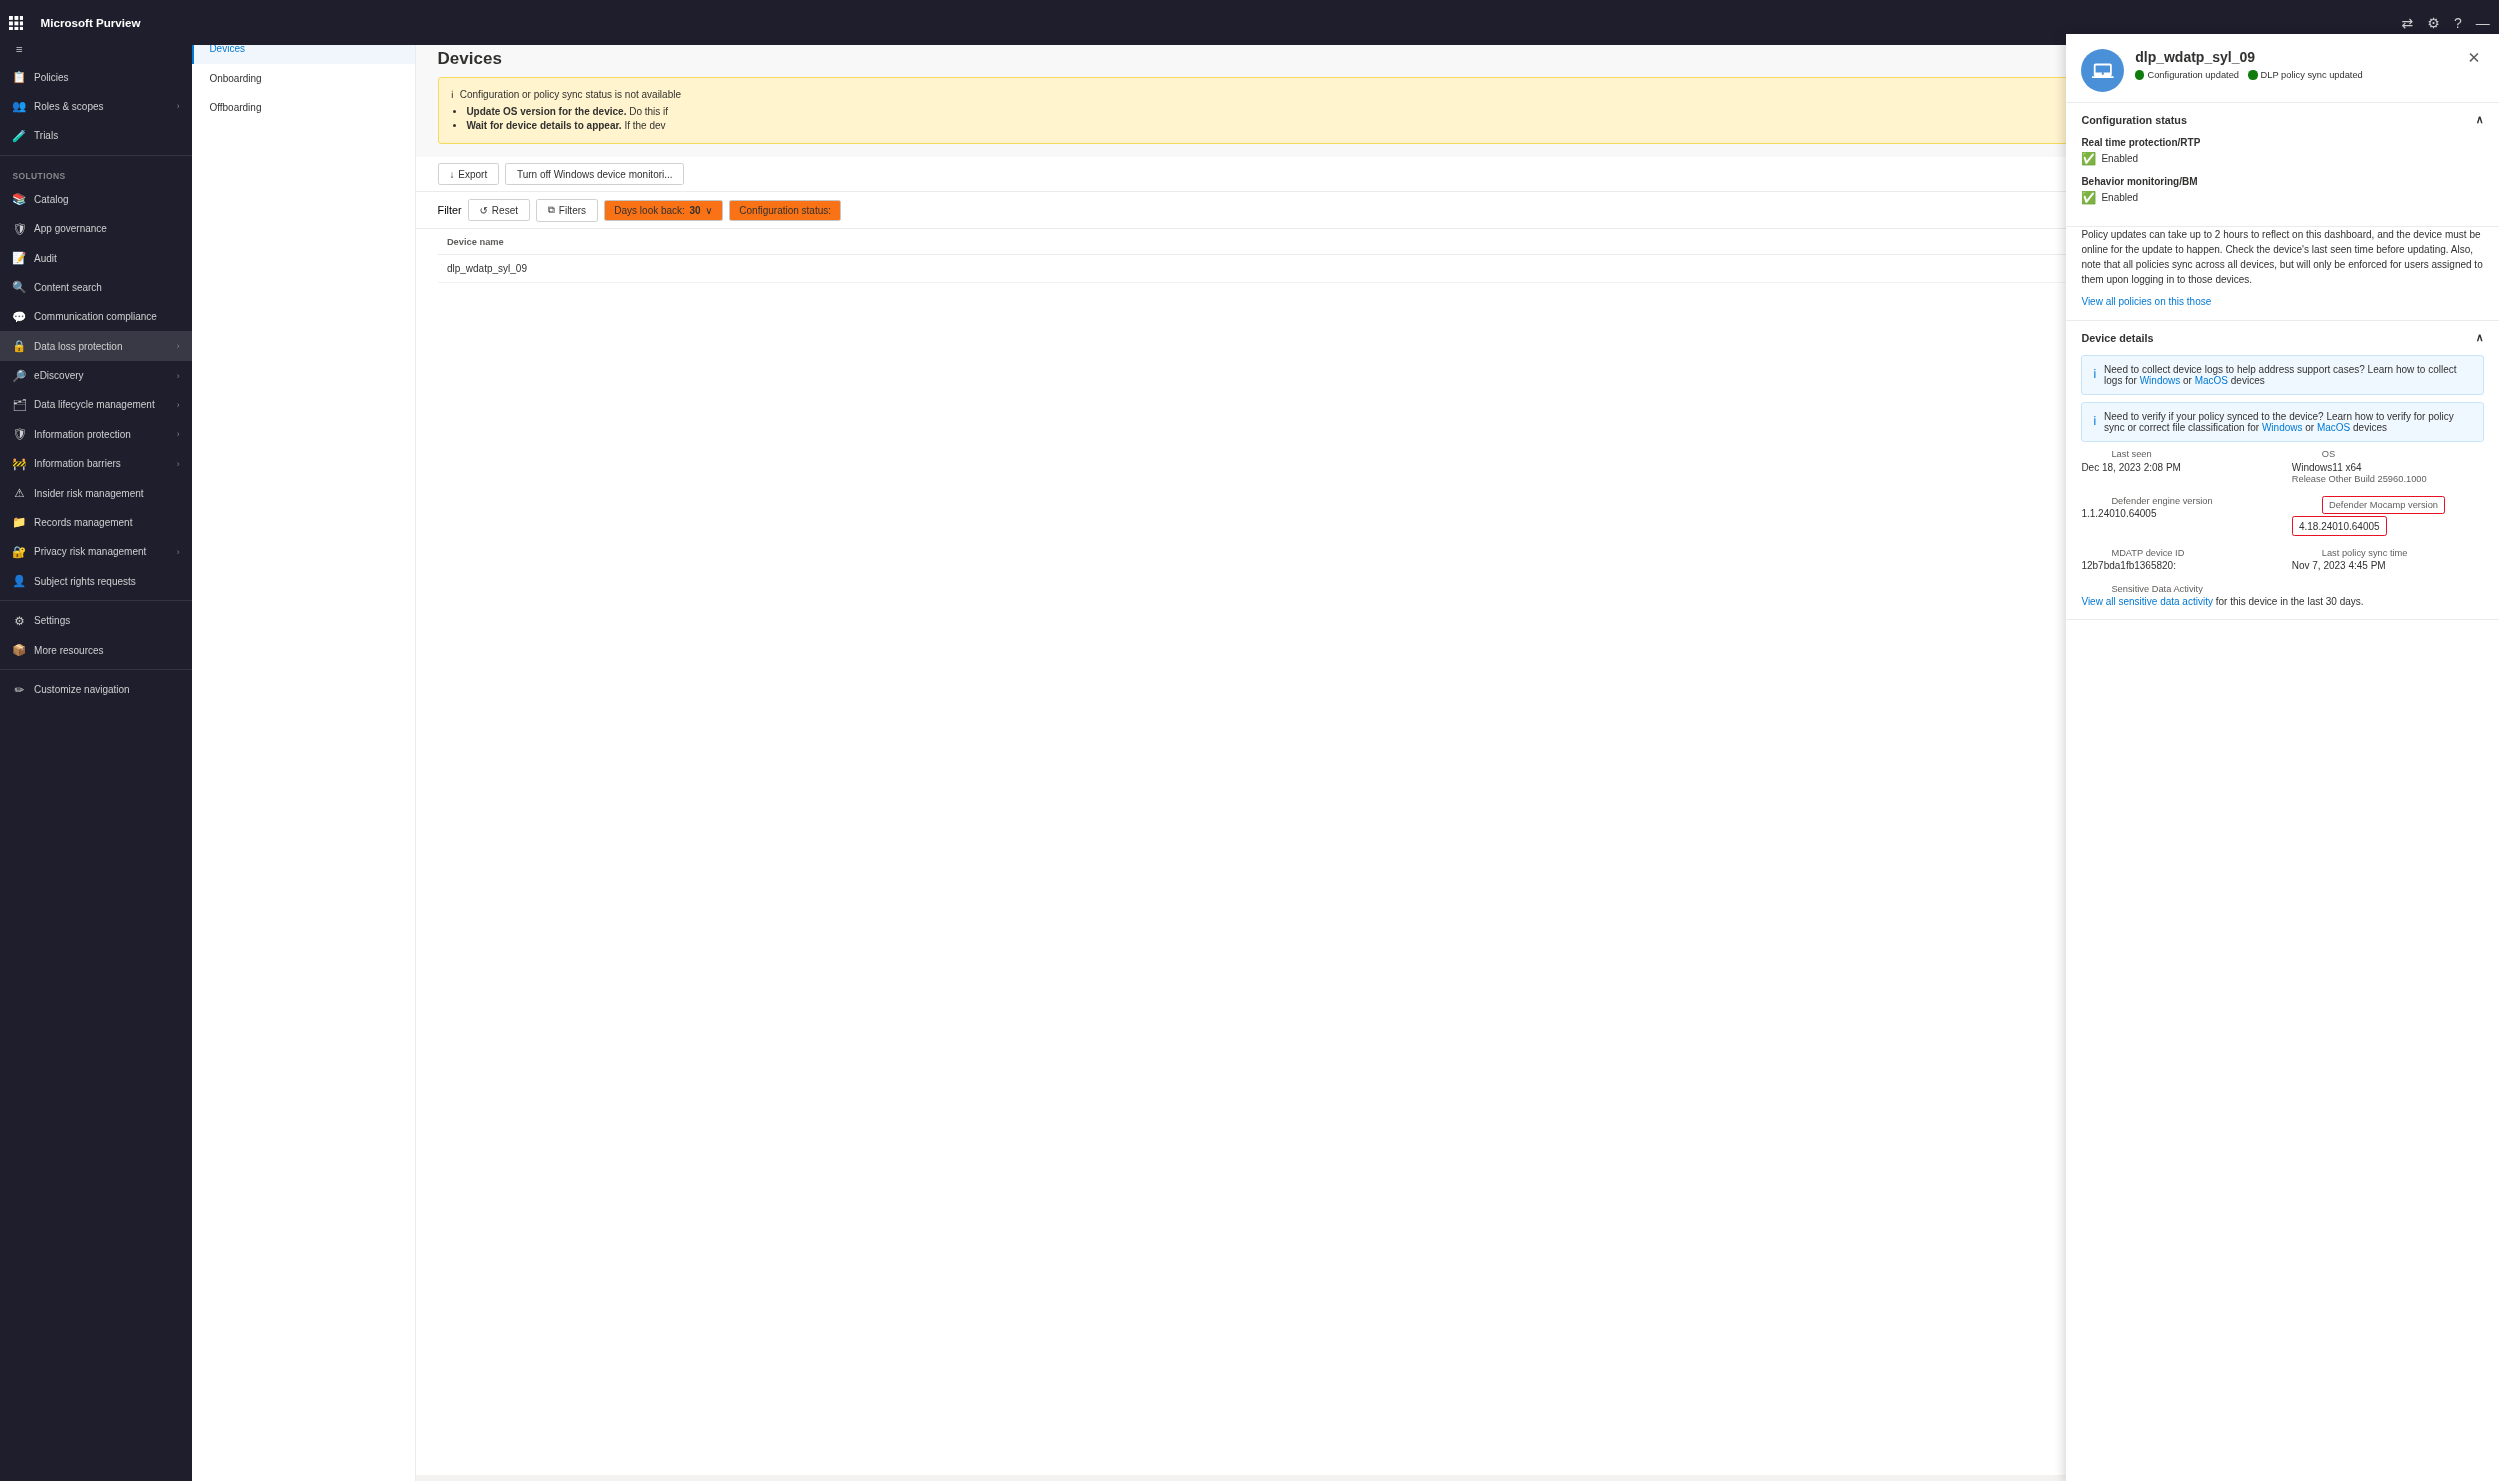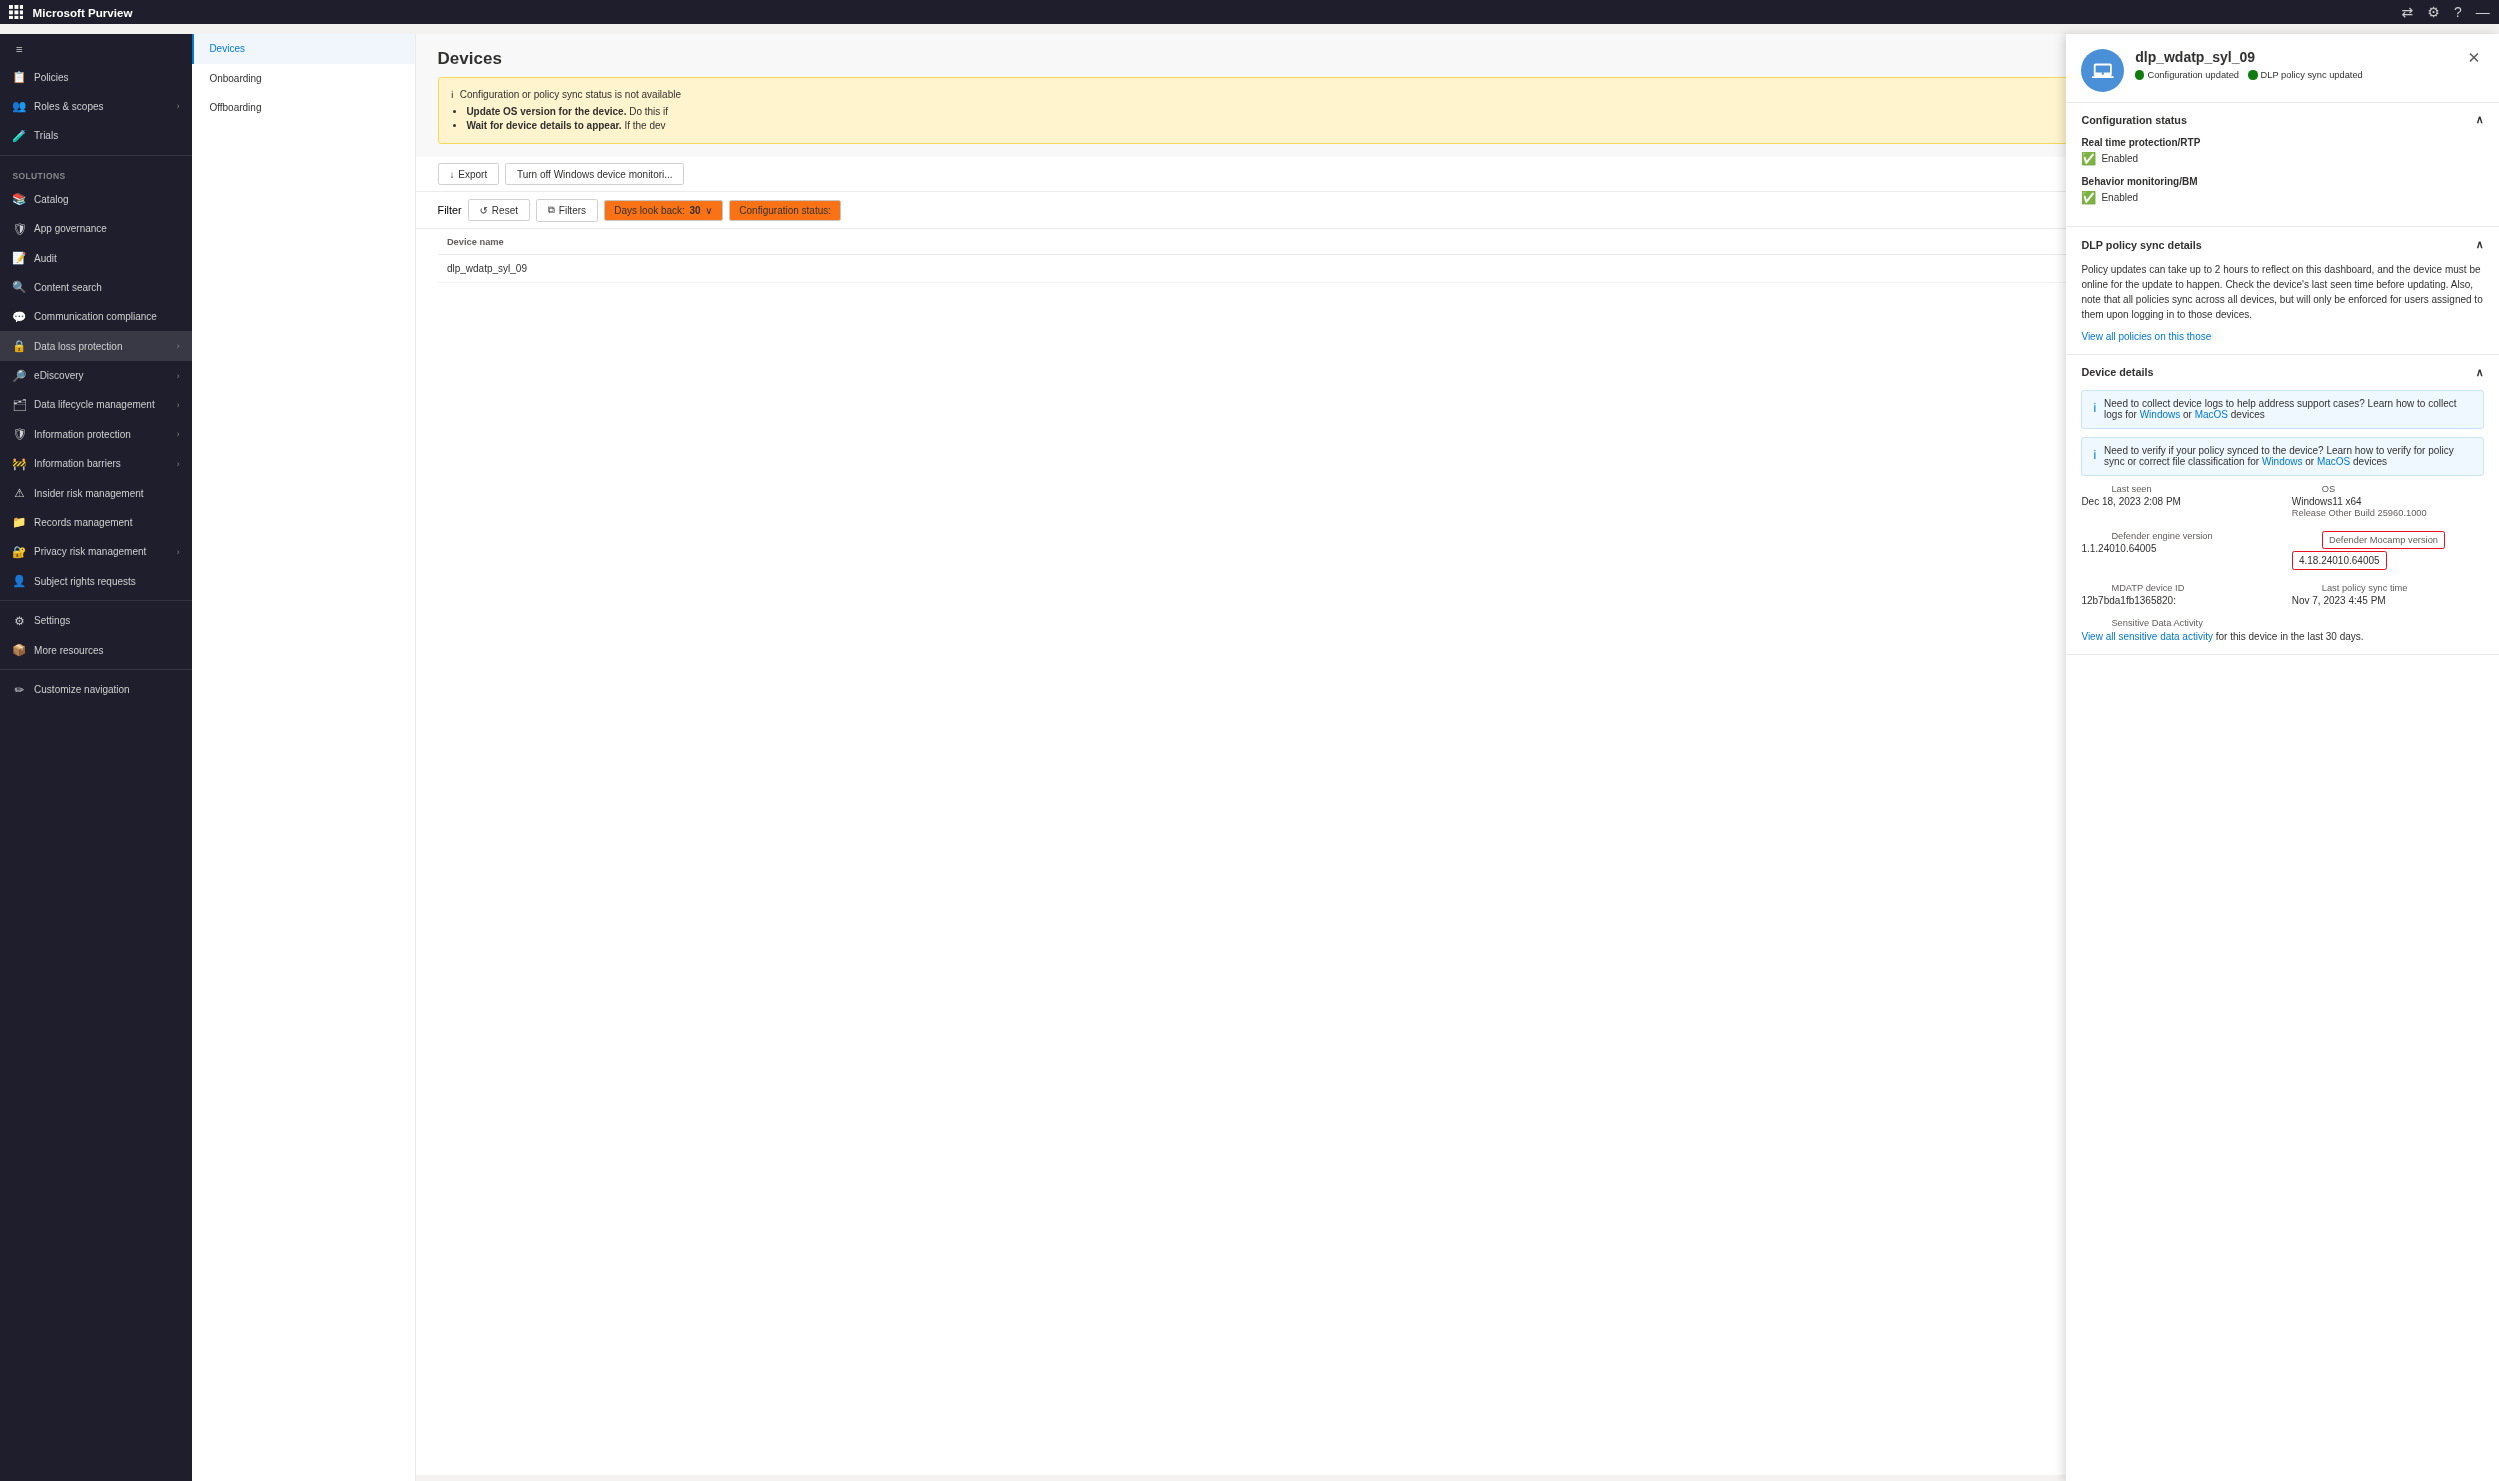--- a/index.html
+++ b/index.html
@@ -1,22 +1,23 @@
 <!DOCTYPE html>
 <html style="font-size:12.4px"><head>
   <meta charset="utf-8">
   <style>
     * { box-sizing: border-box; margin: 0; padding: 0; }
     body { font-family: 'Segoe UI', Arial, sans-serif; font-size: 10.8px; background: #f3f2f1; display: flex; height: 100vh; overflow: hidden; }
 
     
     .topbar {
-      position: fixed; top: 0; left: 0; right: 0; height: 24px;
+      position: fixed; top: 0; left: 0; right: 0; height: 45px;
       background: #1e1e2d; display: flex; align-items: center; padding: 0 9.3px; z-index: 100;
       color: white;
+      gap: 8px;
     }
     .topbar-waffle { margin-right: 9.3px; cursor: pointer; display: flex; align-items: center; }
     .topbar-title { font-size: 11.6px; font-weight: 600; color: white; flex: 1; }
     .topbar-icons { display: flex; gap: 14px; align-items: center; }
     .topbar-icon { color: #ccc; font-size: 14px; cursor: pointer; }
 
     
     .sidebar {
       position: fixed; top: 34px; left: 0; bottom: 0; width: 192px;
       background: #1e1e2d; color: #e0e0e0; overflow-y: auto; z-index: 90;
@@ -361,24 +362,20 @@
         <div class="panel-field-label">Behavior monitoring/BM</div>
         <div class="panel-field-value">
           <span class="green-check">✅</span>
           <span>Enabled</span>
         </div>
       </div>
     </div>
   </div>
 
   <div class="panel-section">
-    <div class="panel-section-header">
-      <span>DLP policy sync details</span>
-      <span class="chevron-up"></span>
-    </div>
     <div class="panel-section-content">
       <p class="panel-description">Policy updates can take up to 2 hours to reflect on this dashboard, and the device must be online for the update to happen. Check the device's last seen time before updating. Also, note that all policies sync across all devices, but will only be enforced for users assigned to them upon logging in to those devices.</p>
       <a class="panel-link">View all policies on this those</a>
     </div>
   </div>
 
   <div class="panel-section">
     <div class="panel-section-header">
       <span>Device details</span>
       <span class="chevron-up"></span>

